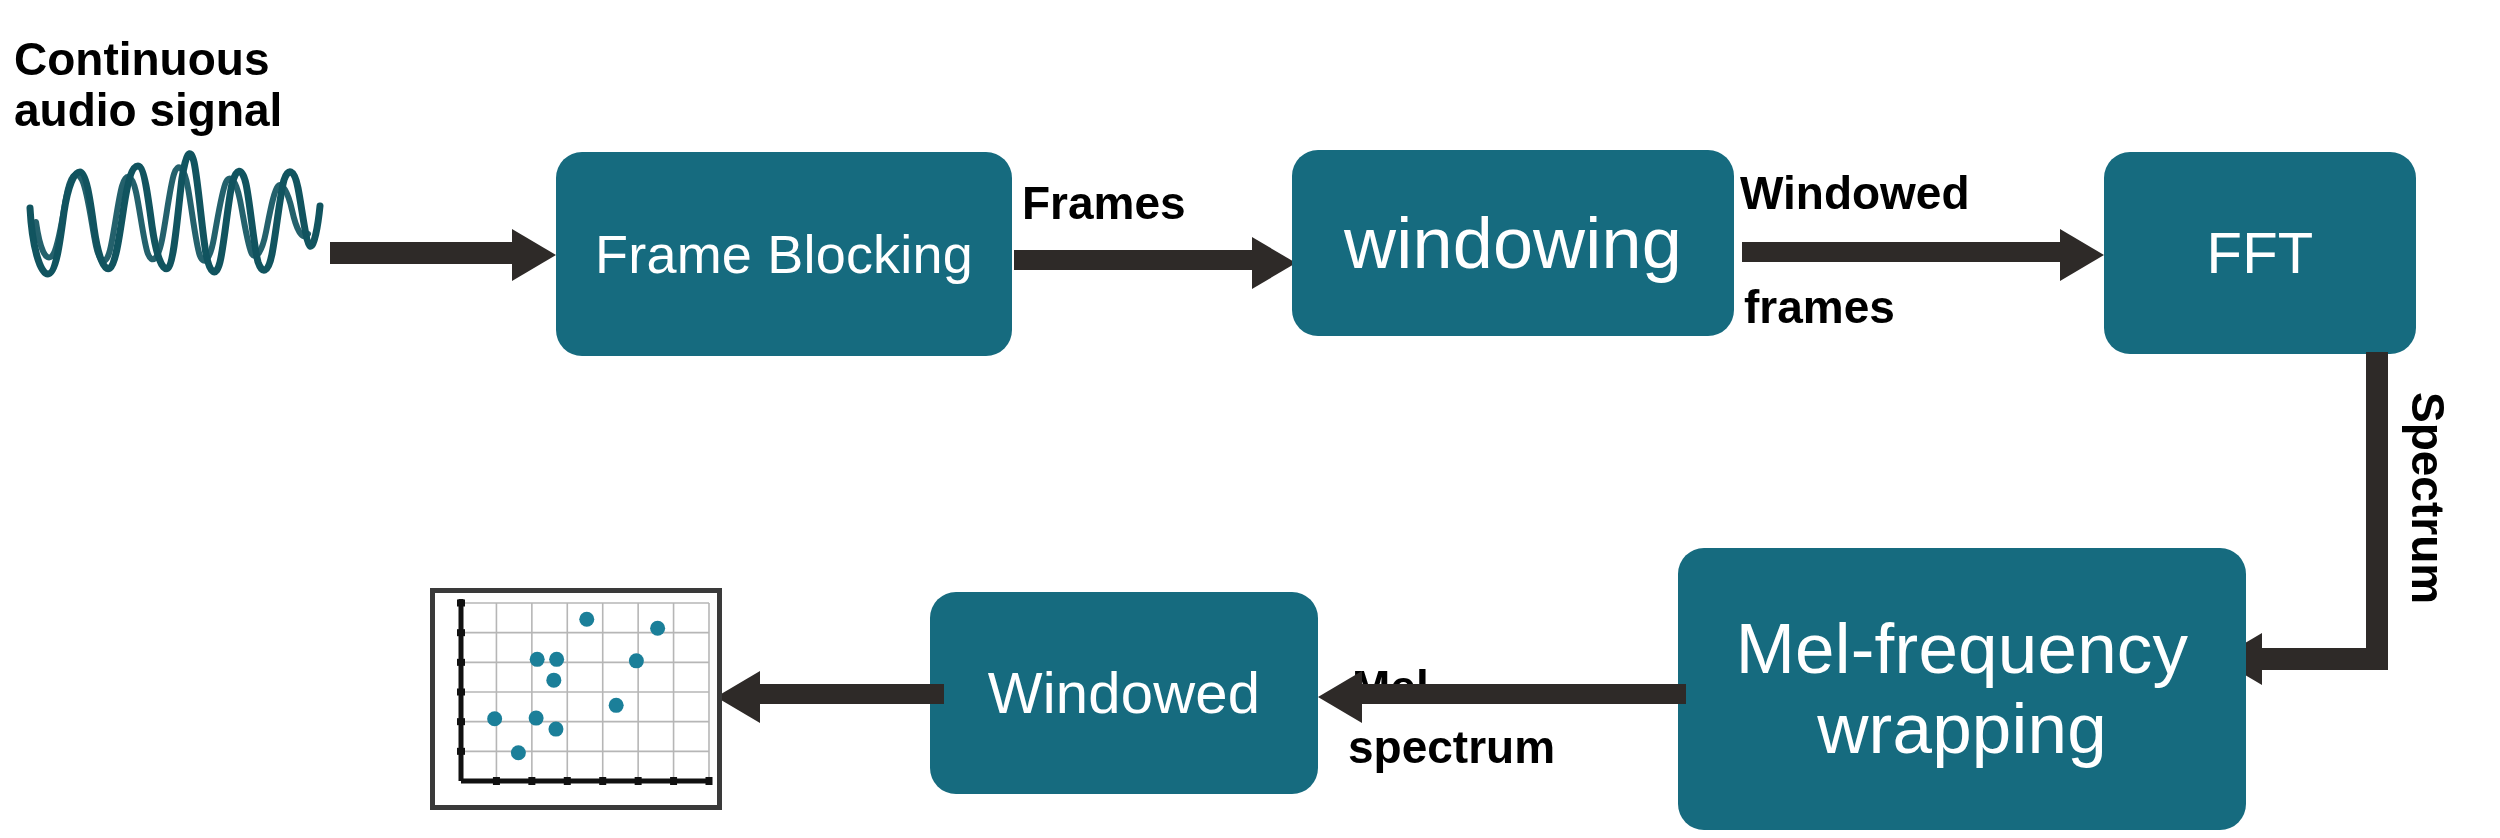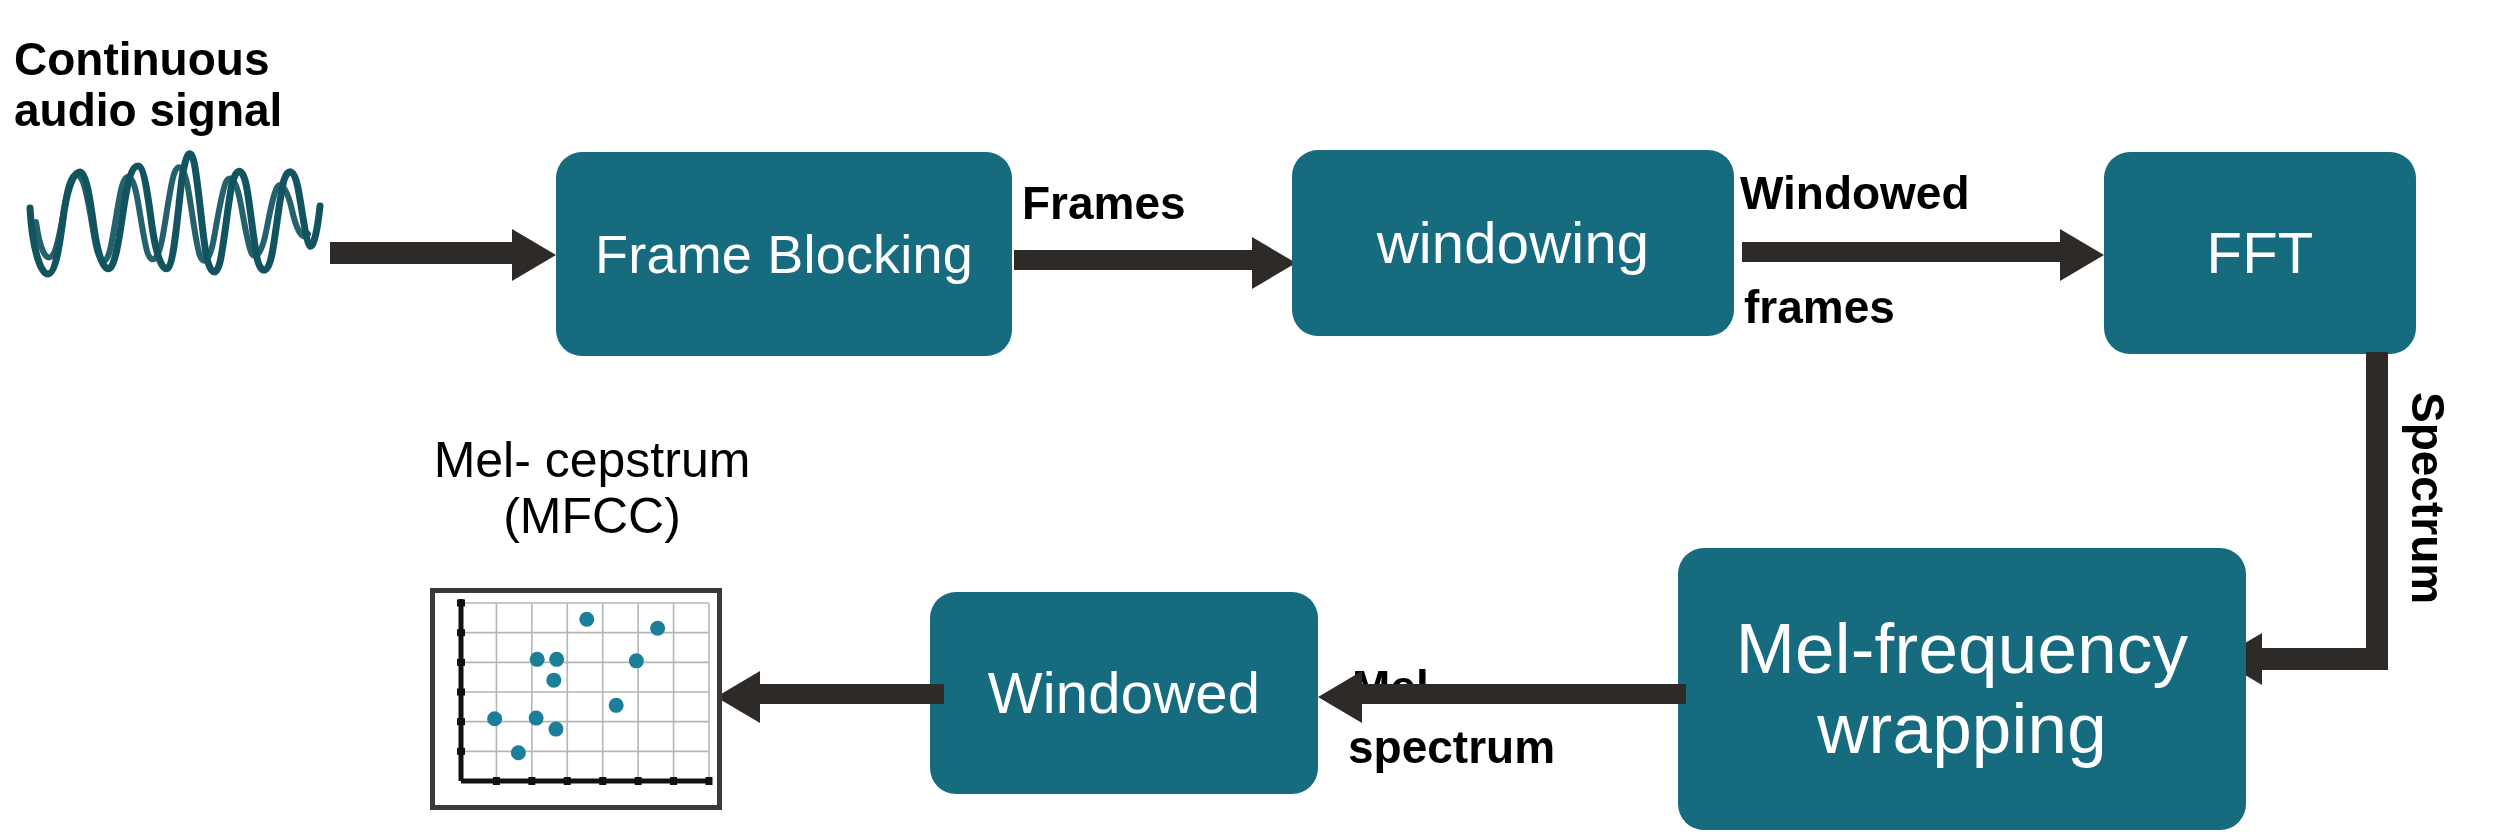--- a/index.html
+++ b/index.html
@@ -136,21 +136,21 @@
 
   <div class="proc-box" style="left:556px; top:152px; width:456px; height:204px; font-size:54px;">Frame
 Blocking</div>
 
   <div class="label" style="left:1022px; top:178px; width:270px; font-size:46px;">Frames</div>
   <div class="abs" style="left:1014px; top:234px; width:290px; height:58px;">
     <div class="arrow-shaft" style="left:0; top:16px; width:242px; height:20px;"></div>
     <div class="arrow-head-right" style="left:238px; top:3px;"></div>
   </div>
 
-  <div class="proc-box" style="left:1292px; top:150px; width:442px; height:186px; font-size:58px;">windowing</div>
+  <div class="proc-box" style="left:1292px; top:150px; width:442px; height:186px; font-size:72px;">windowing</div>
 
   <div class="label" style="left:1740px; top:168px; width:350px; font-size:46px;">Windowed</div>
   <div class="abs" style="left:1742px; top:226px; width:370px; height:58px;">
     <div class="arrow-shaft" style="left:0; top:16px; width:322px; height:20px;"></div>
     <div class="arrow-head-right" style="left:318px; top:3px;"></div>
   </div>
   <div class="label" style="left:1744px; top:282px; width:350px; font-size:46px;">frames</div>
 
   <div class="proc-box" style="left:2104px; top:152px; width:312px; height:202px; font-size:58px;">FFT</div>
 
@@ -174,22 +174,20 @@
   </div>
   <div class="label" style="left:1348px; top:722px; width:330px; font-size:46px;">spectrum</div>
 
   <div class="proc-box" style="left:930px; top:592px; width:388px; height:202px; font-size:58px;">Windowed</div>
 
   <div class="abs" style="left:716px; top:668px; width:226px; height:58px;">
     <div class="arrow-shaft" style="left:42px; top:16px; width:186px; height:20px;"></div>
     <div class="arrow-head-left" style="left:0; top:3px;"></div>
   </div>
 
-  <div class="label-light" style="left:372px; top:432px; width:440px; font-size:50px; font-weight:400;">Mel- cepstrum
-(MFCC)</div>
 
   <div class="mfcc-frame" style="left:430px; top:588px; width:292px; height:222px;">
     <div class="mfcc-plot" id="mfcc-plot">
       <svg width="282" height="212" viewBox="0 0 282 212" id="mfcc-svg">
 
       <line x1="61.42857142857142" y1="188" x2="61.42857142857142" y2="10" stroke="#b6b6b6" stroke-width="1.6"></line>
           <line x1="96.85714285714285" y1="188" x2="96.85714285714285" y2="10" stroke="#b6b6b6" stroke-width="1.6"></line>
           <line x1="132.28571428571428" y1="188" x2="132.28571428571428" y2="10" stroke="#b6b6b6" stroke-width="1.6"></line>
           <line x1="167.7142857142857" y1="188" x2="167.7142857142857" y2="10" stroke="#b6b6b6" stroke-width="1.6"></line>
           <line x1="203.14285714285714" y1="188" x2="203.14285714285714" y2="10" stroke="#b6b6b6" stroke-width="1.6"></line>

